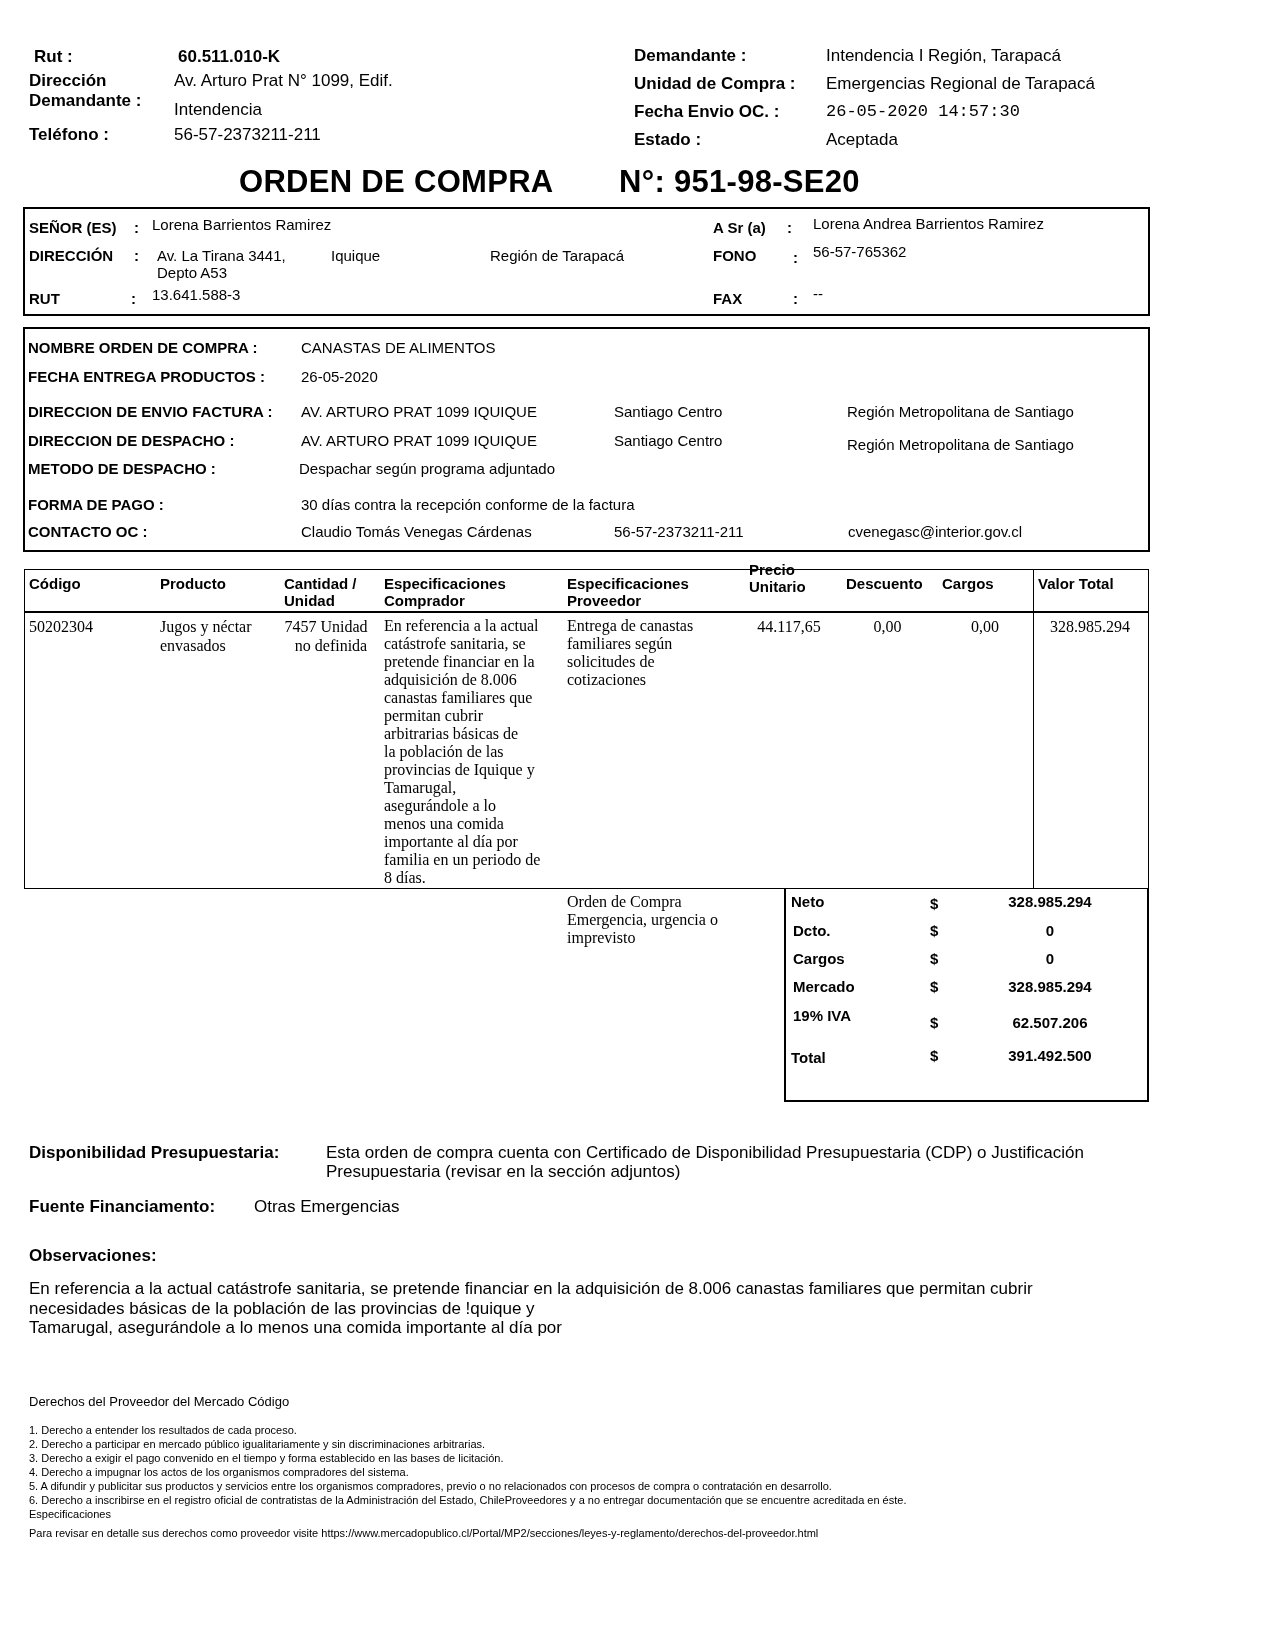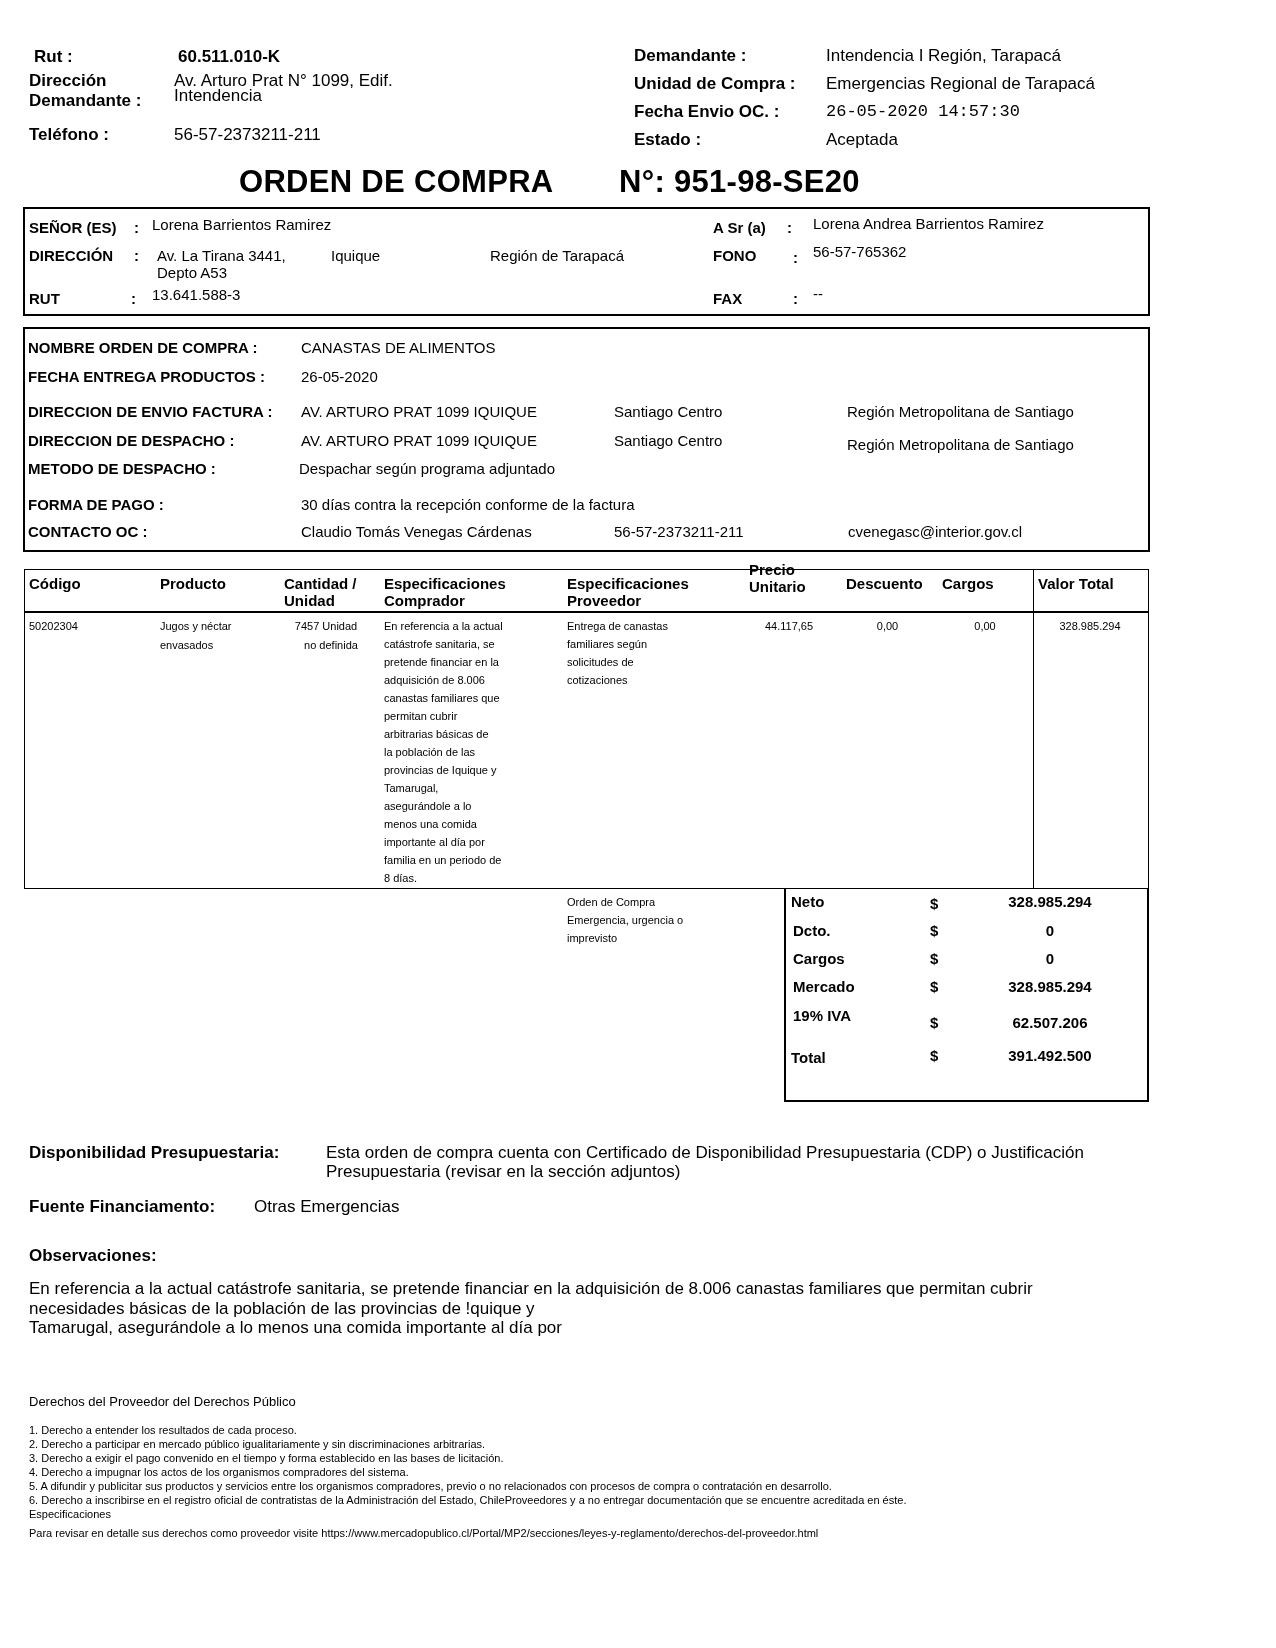--- a/index.html
+++ b/index.html
@@ -6,35 +6,35 @@
   body { width: 1276px; height: 1648px; position: relative; overflow: hidden;
          font-family: "Liberation Sans", sans-serif; color: #000; }
   .abs { position: absolute; }
   .b { font-weight: bold; }
   .f17 { font-size: 17px; }
   .f15 { font-size: 15px; }
   .f11 { font-size: 11px; }
   .f13 { font-size: 13px; }
   .box { position: absolute; border: 2px solid #000; box-sizing: border-box; }
   .title { font-size: 31px; font-weight: bold; letter-spacing: 0.3px; }
-  .cell { position: absolute; font-size: 11px; line-height: 19px; }
+  .cell { position: absolute; font-size: 16px; line-height: 19px; font-family: Liberation Serif, serif; }
   .hdr { position: absolute; font-size: 15px; font-weight: bold; line-height: 17px; }
   .right { text-align: center; }
   .line { position: absolute; background: #000; }
   .derechos div { line-height: 14px; }
 </style>
 </head>
 <body>
 
 <div class="abs b f17" style="left:34px;top:47px;">Rut :</div>
 <div class="abs b f17" style="left:178px;top:47px;">60.511.010-K</div>
 <div class="abs b f17" style="left:29px;top:71px;">Dirección</div>
 <div class="abs b f17" style="left:29px;top:91px;">Demandante :</div>
 <div class="abs f17" style="left:174px;top:71px;">Av. Arturo Prat N° 1099, Edif.</div>
-<div class="abs f17" style="left:174px;top:86px;">Intendencia</div>
+<div class="abs f17" style="left:174px;top:100px;">Intendencia</div>
 <div class="abs b f17" style="left:29px;top:125px;">Teléfono :</div>
 <div class="abs f17" style="left:174px;top:125px;">56-57-2373211-211</div>
 
 <div class="abs b f17" style="left:634px;top:46px;">Demandante :</div>
 <div class="abs f17" style="left:826px;top:46px;">Intendencia I Región, Tarapacá</div>
 <div class="abs b f17" style="left:634px;top:74px;">Unidad de Compra :</div>
 <div class="abs f17" style="left:826px;top:74px;">Emergencias Regional de Tarapacá</div>
 <div class="abs b f17" style="left:634px;top:102px;">Fecha Envio OC. :</div>
 <div class="abs f17" style="left:826px;top:102px;font-family:Liberation Mono, monospace;">26-05-2020 14:57:30</div>
 <div class="abs b f17" style="left:634px;top:130px;">Estado :</div>
@@ -194,21 +194,21 @@
 <div class="abs b f17" style="left:29px;top:1197px;">Fuente Financiamento:</div>
 <div class="abs f17" style="left:254px;top:1197px;">Otras Emergencias</div>
 
 <div class="abs b f17" style="left:29px;top:1246px;">Observaciones:</div>
 <div class="abs f17" style="left:29px;top:1279px;line-height:19.5px;">
   <div>En referencia a la actual catástrofe sanitaria, se pretende financiar en la adquisición de 8.006 canastas familiares que permitan cubrir</div>
   <div>necesidades básicas de la población de las provincias de !quique y</div>
   <div>Tamarugal, asegurándole a lo menos una comida importante al día por</div>
 </div>
 
-<div class="abs f13" style="left:29px;top:1394px;">Derechos del Proveedor del Derechos Público</div>
+<div class="abs f13" style="left:29px;top:1394px;">Derechos del Proveedor del Mercado Código</div>
 <div class="abs f11 derechos" style="left:29px;top:1423px;">
   <div>1. Derecho a entender los resultados de cada proceso.</div>
   <div>2. Derecho a participar en mercado público igualitariamente y sin discriminaciones arbitrarias.</div>
   <div>3. Derecho a exigir el pago convenido en el tiempo y forma establecido en las bases de licitación.</div>
   <div>4. Derecho a impugnar los actos de los organismos compradores del sistema.</div>
   <div>5. A difundir y publicitar sus productos y servicios entre los organismos compradores, previo o no relacionados con procesos de compra o contratación en desarrollo.</div>
   <div>6. Derecho a inscribirse en el registro oficial de contratistas de la Administración del Estado, ChileProveedores y a no entregar documentación que se encuentre acreditada en éste.</div>
   <div>Especificaciones</div>
 </div>
 <div class="abs f11" style="left:29px;top:1527px;">Para revisar en detalle sus derechos como proveedor visite https://www.mercadopublico.cl/Portal/MP2/secciones/leyes-y-reglamento/derechos-del-proveedor.html</div>

